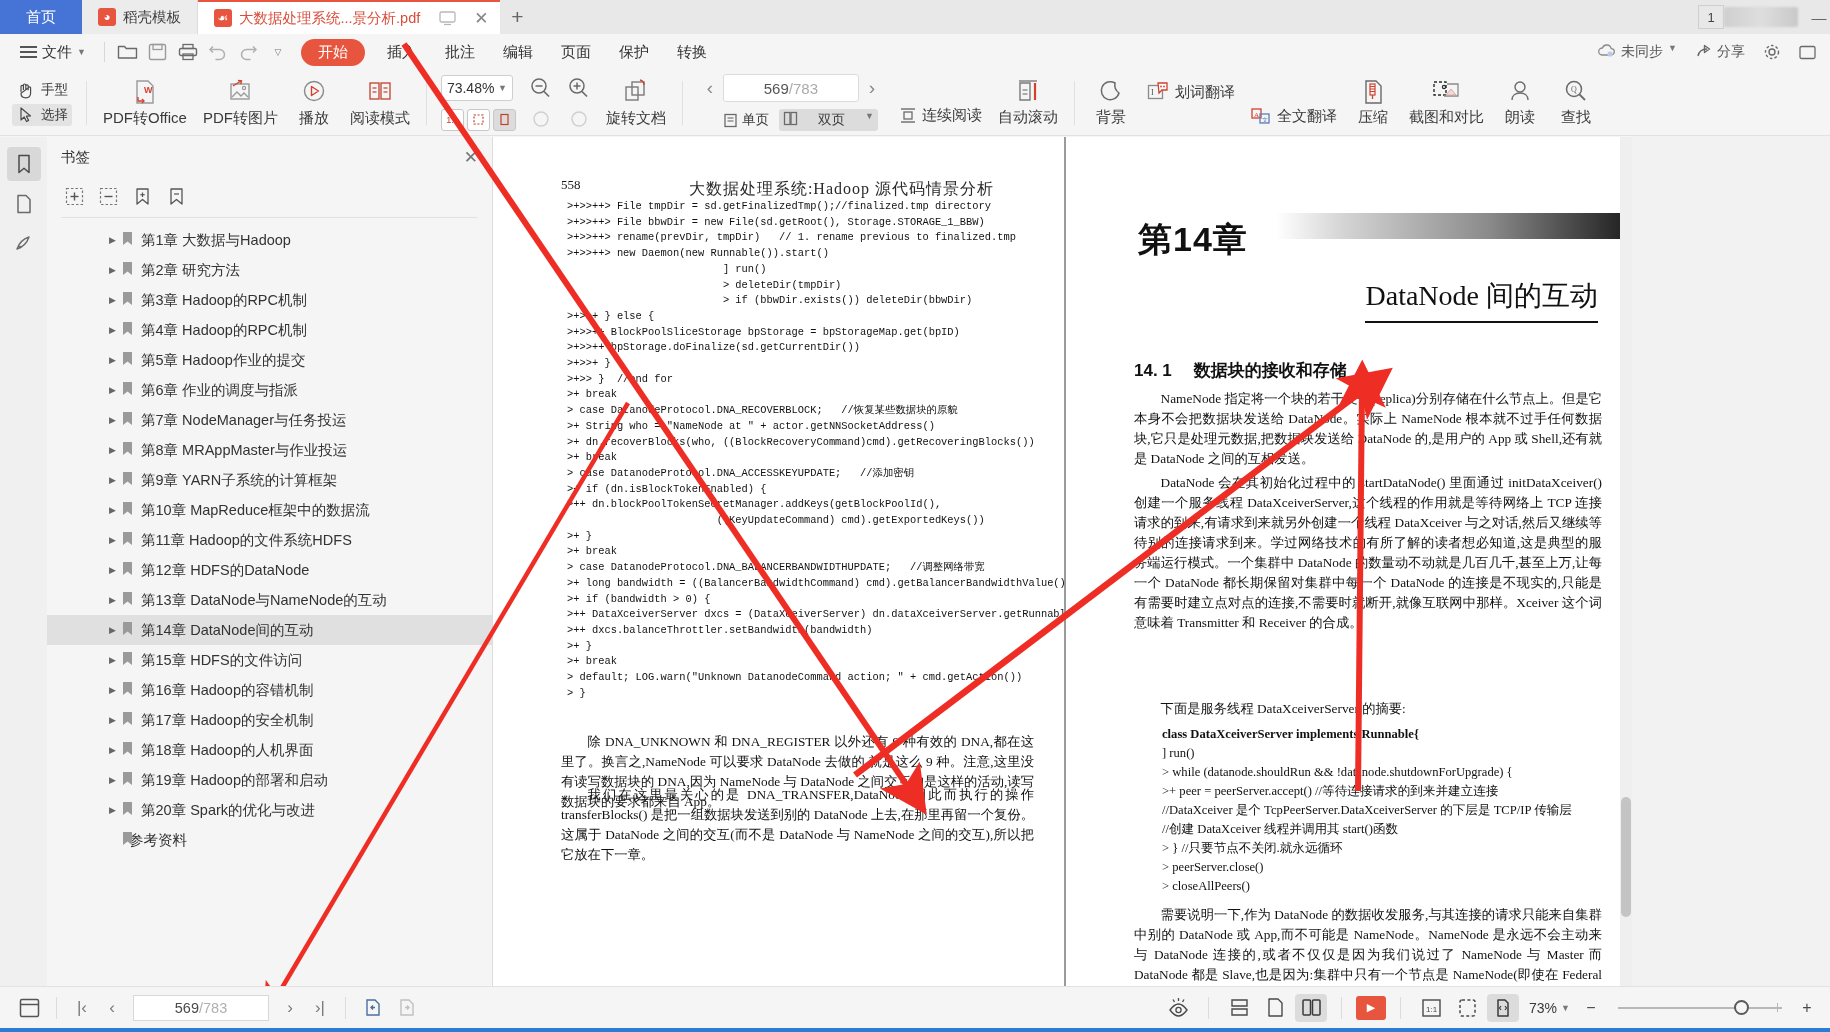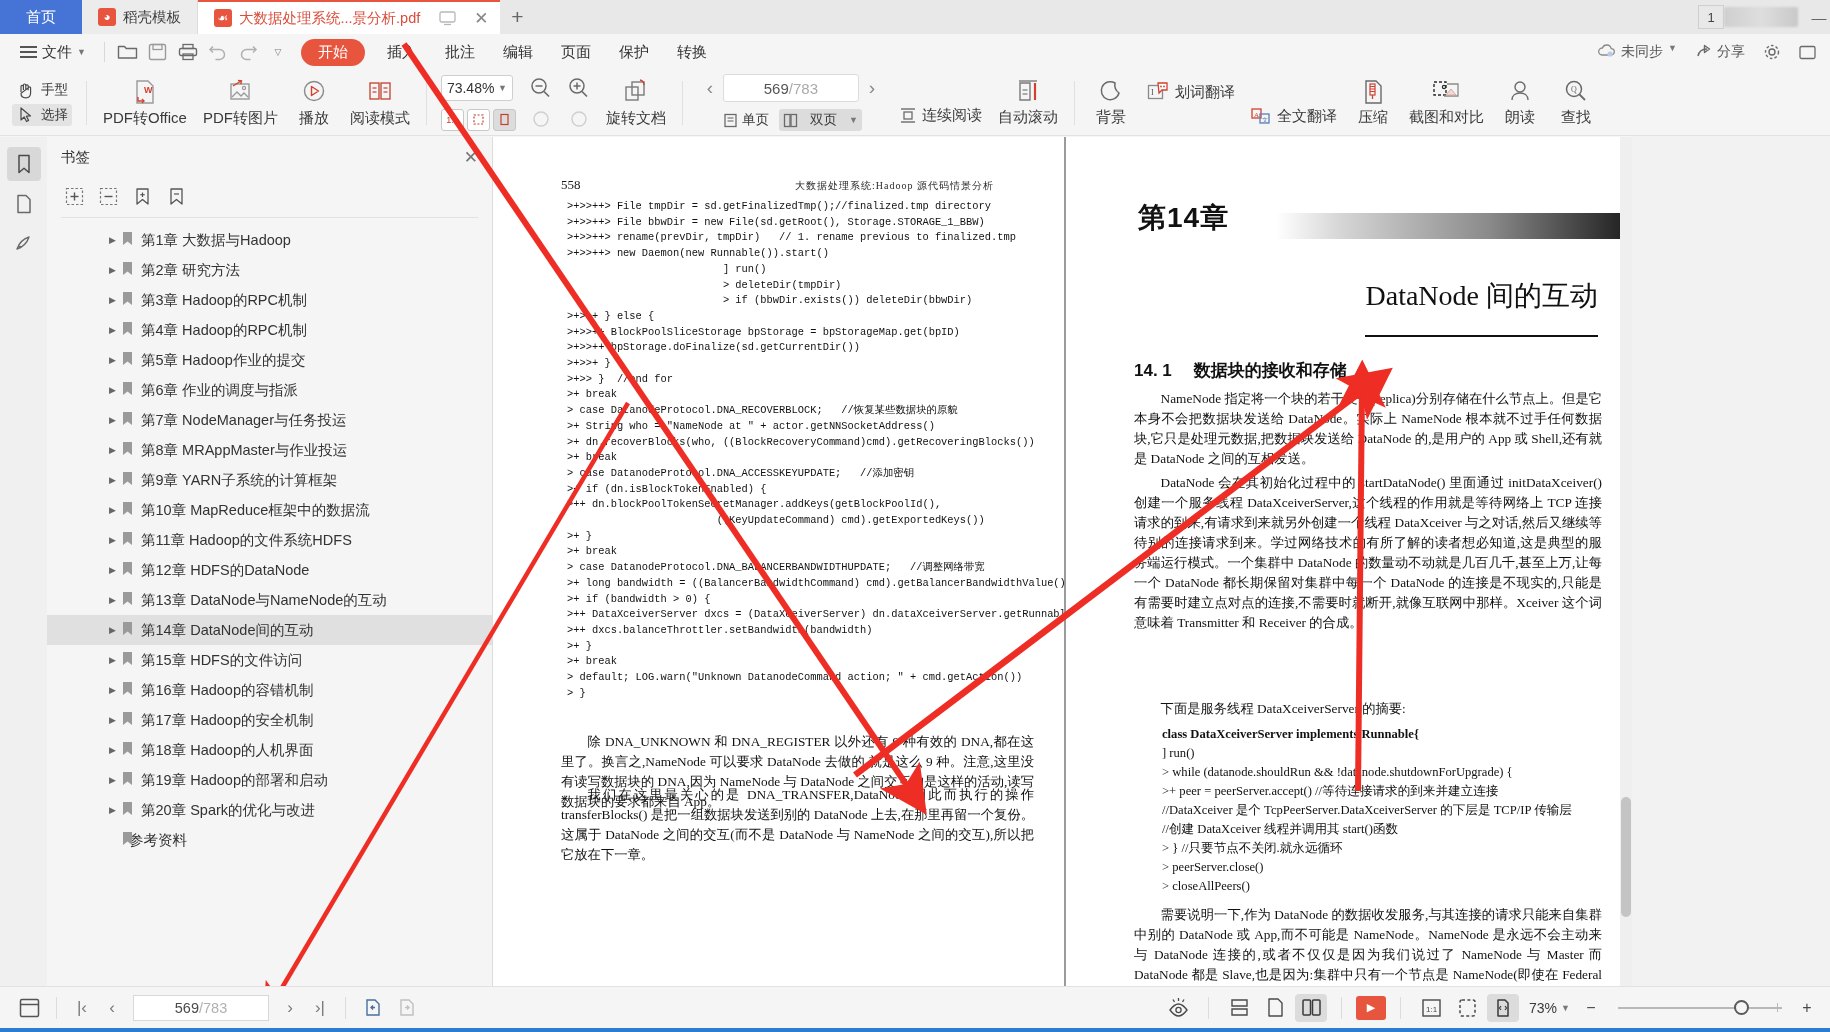--- a/index.html
+++ b/index.html
@@ -154,48 +154,48 @@
     background: #808080; overflow: hidden;
   }
   .page {
     position: absolute; top: 0; background: #fff; height: 100%;
   }
   .page.left { left: 0; width: 571px; }
   .page.right { left: 573px; right: 0; }
   .gutter { position: absolute; left: 571px; top: 0; width: 2px; height: 100%; background: #9b9b9b; }
   .pg-num { position: absolute; left: 68px; top: 40px; font-size: 13px;
      font-family: "Liberation Serif", serif; color: #1a1a1a; }
-  .pg-title { position: absolute; right: 70px; top: 42px; font-size: 10px;
+  .pg-title { position: absolute; right: 70px; top: 42px; font-size: 16px;
      letter-spacing: 1px; color: #2a2a2a; font-family: "Liberation Serif", serif; }
 
   .code {
     position: absolute; left: 74px; top: 62px; right: 26px;
     font-family: "Liberation Mono", "DejaVu Sans Mono", monospace;
     font-size: 10.4px; line-height: 15.7px; color: #111;
     white-space: pre;
   }
   .body-txt {
     position: absolute; left: 68px; right: 30px;
     font-family: "Liberation Serif", "DejaVu Serif", serif;
     font-size: 13.3px; line-height: 20px; color: #111; text-align: justify;
   }
 
   
   .ch-no {
-    position: absolute; left: 72px; top: 62px;
-    font-size: 28px; font-weight: bold; color: #111; letter-spacing: 1px;
+    position: absolute; left: 72px; top: 80px;
+    font-size: 34px; font-weight: bold; color: #111; letter-spacing: 1px;
   }
   .ch-bar {
     position: absolute; left: 210px; top: 76px; right: 0; height: 26px;
     background: linear-gradient(90deg,#ffffff 0%, #d6d6d6 18%, #8a8a8a 60%, #1c1c1c 100%);
   }
   .ch-title {
     position: absolute; right: 34px; top: 140px;
     font-family: "Liberation Serif", "DejaVu Serif", serif;
-    font-size: 28px; color: #111; padding-bottom: 20px; border-bottom: 2px solid #111;
+    font-size: 28px; color: #111; padding-bottom: 6px; border-bottom: 2px solid #111;
   }
   .sec-h {
     position: absolute; left: 68px; top: 222px;
     font-family: Liberation Sans, sans-serif;
     font-size: 17px; font-weight: bold; color: #111;
   }
   .sec-h .nu { margin-right: 22px; }
   .mono-ind {
     font-family: "Liberation Serif","DejaVu Serif",serif; font-size: 12.6px;
     line-height: 19px; color: #111;
@@ -495,21 +495,21 @@
       </div>
       <div style="display:flex;align-items:center;gap:10px;margin-top:4px;padding-left:26px;font-size:13.5px;color:#3a3a3a;">
         <span style="display:flex;align-items:center;gap:4px;">
           <svg width="15" height="15" viewBox="0 0 15 15">
               <rect x="2" y="1.5" width="11" height="12" fill="none" stroke="#6a6a6a" stroke-width="1.3"></rect>
               <line x1="4.5" y1="5" x2="10.5" y2="5" stroke="#6a6a6a" stroke-width="1.1"></line>
               <line x1="4.5" y1="8" x2="10.5" y2="8" stroke="#6a6a6a" stroke-width="1.1"></line>
             </svg>
           <span>单页</span>
         </span>
-        <span style="display:flex;align-items:center;gap:12px;background:#dcdcdc;border-radius:3px;padding:2px 4px;">
+        <span style="display:flex;align-items:flex-start;gap:20px;background:#dcdcdc;border-radius:3px;padding:2px 4px;">
           <svg width="15" height="15" viewBox="0 0 15 15">
               <rect x="1.5" y="1.5" width="5.5" height="12" fill="none" stroke="#6a6a6a" stroke-width="1.3"></rect>
               <rect x="8" y="1.5" width="5.5" height="12" fill="none" stroke="#6a6a6a" stroke-width="1.3"></rect>
             </svg>
           <span>双页</span>
           <span class="caret">▼</span>
         </span>
       </div>
     </div>
 

